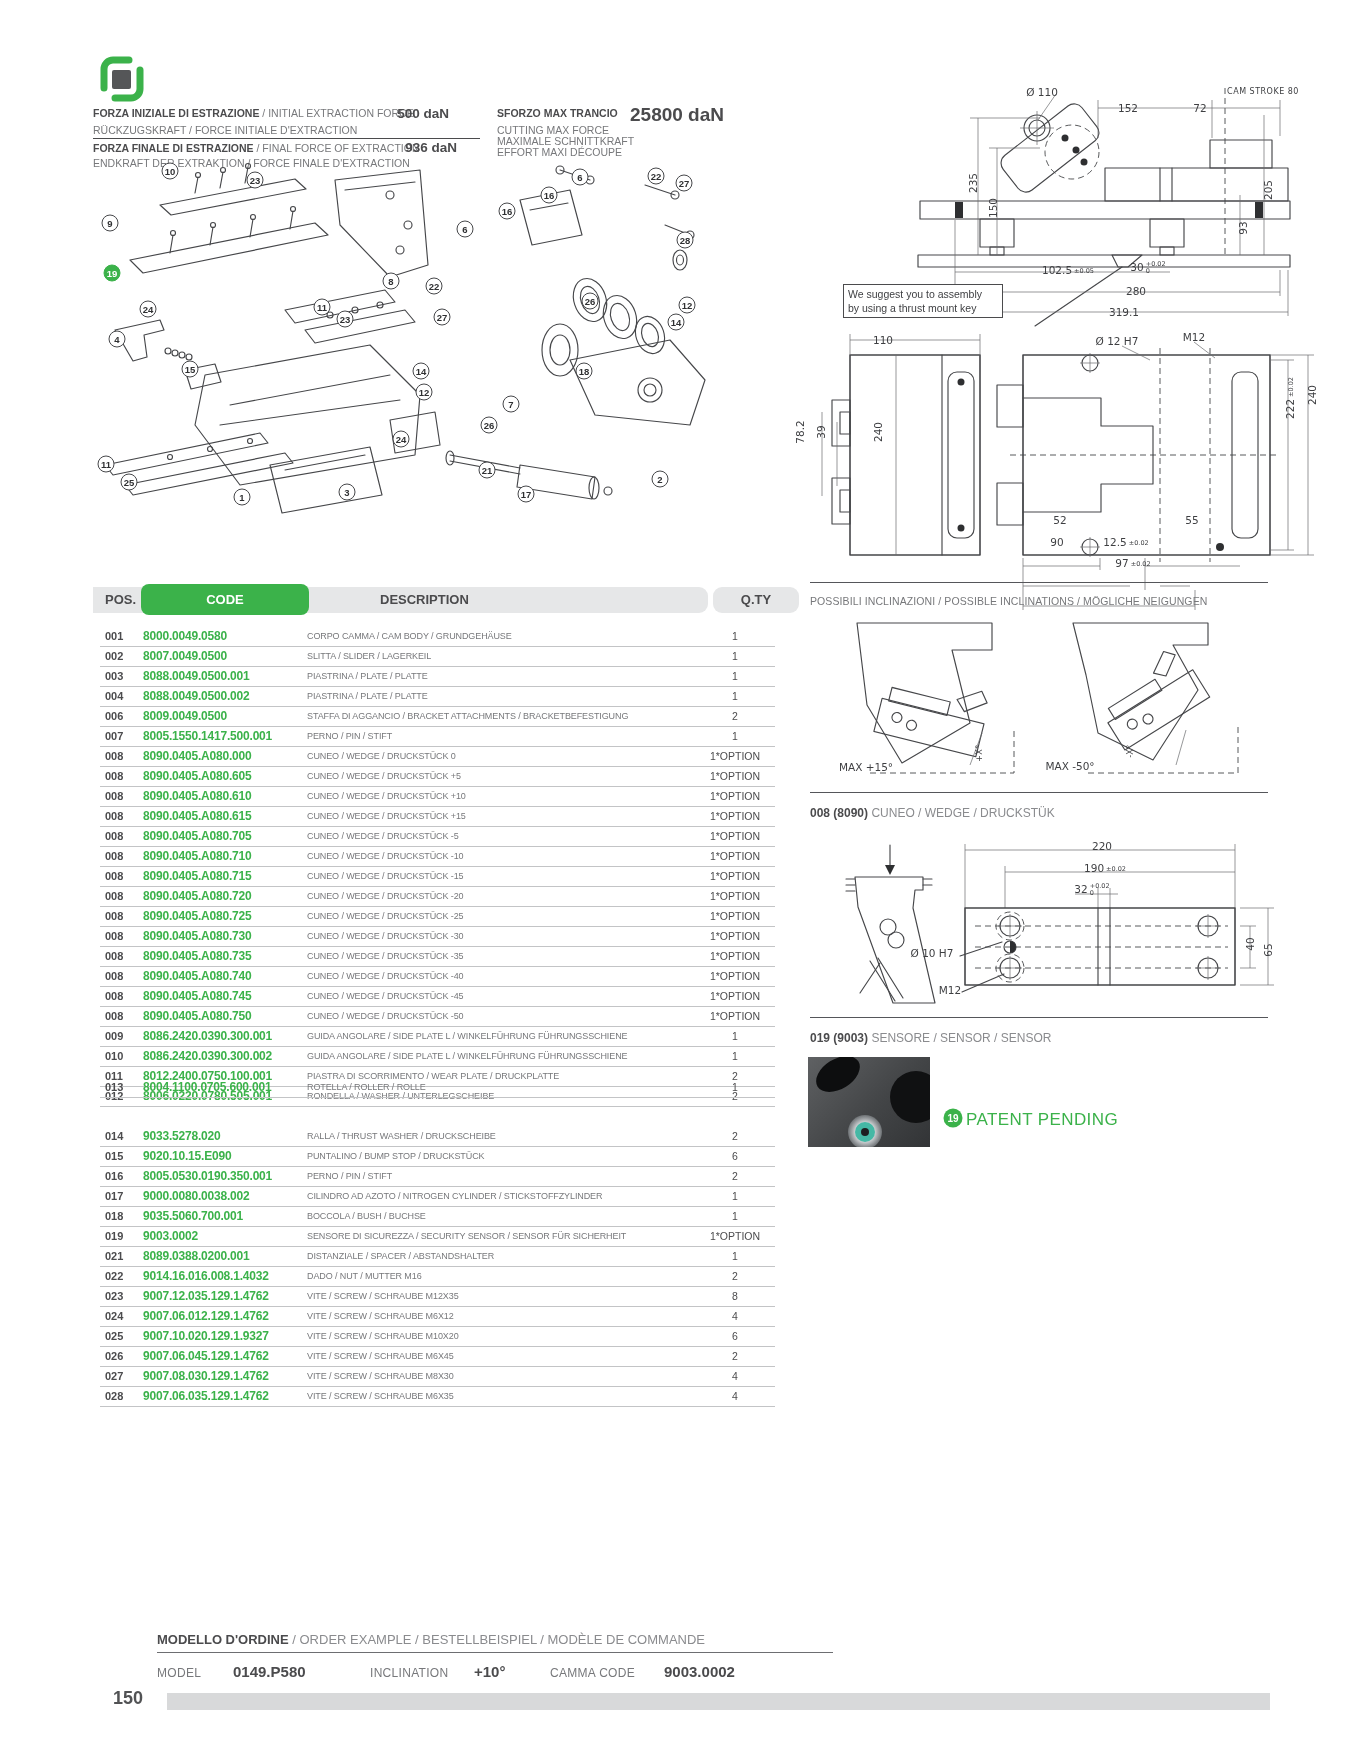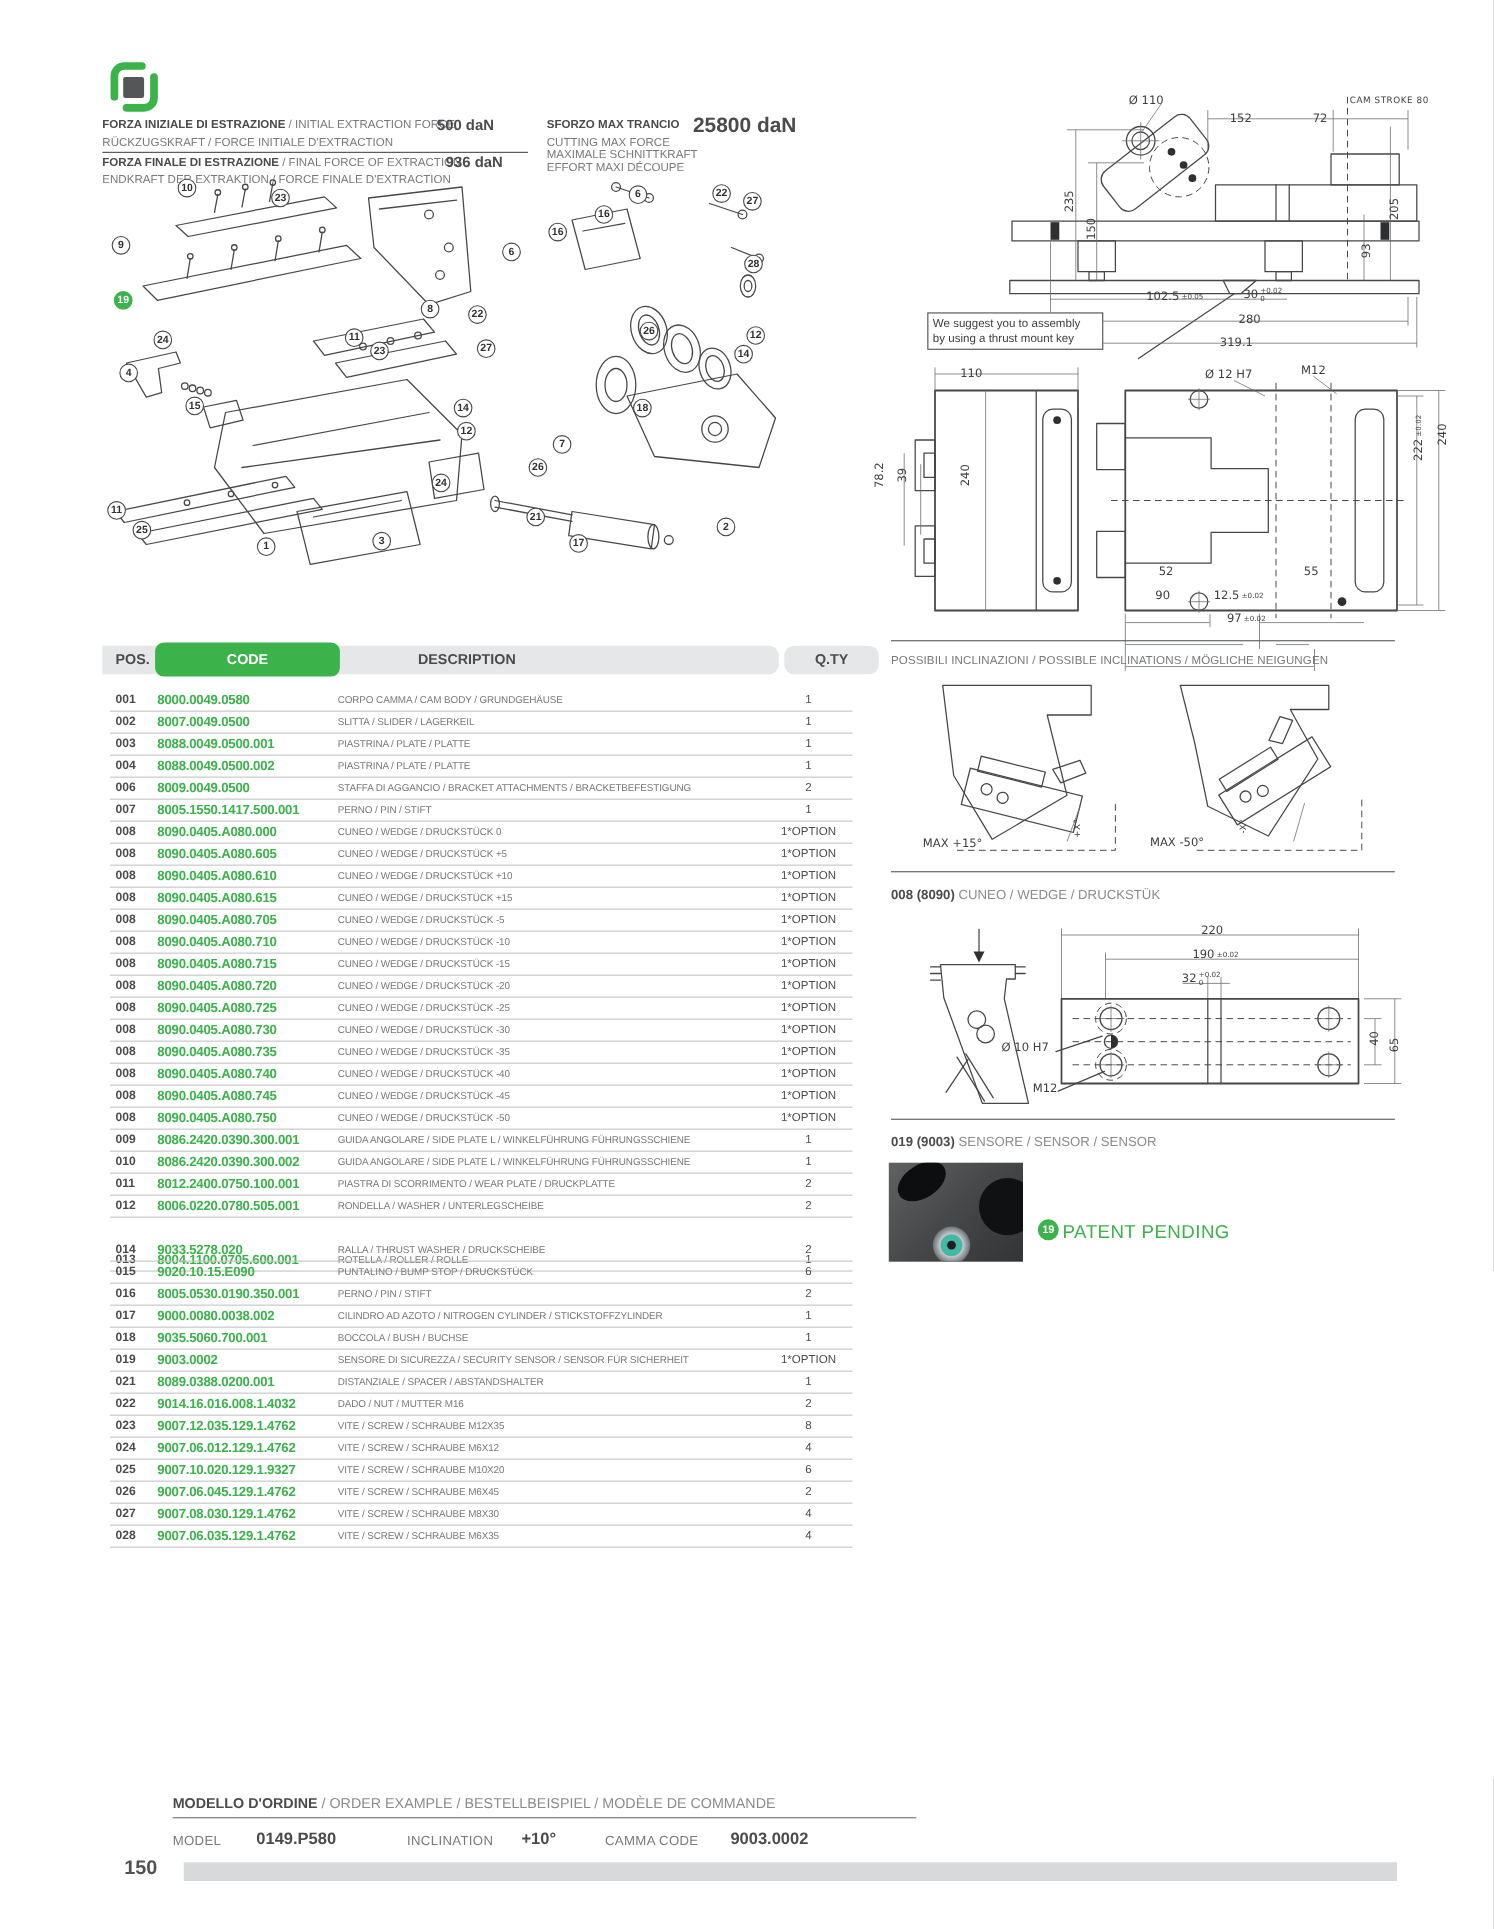--- a/index.html
+++ b/index.html
@@ -465,21 +465,21 @@
         <span class="tcode">8012.2400.0750.100.001</span>
         <span class="tdesc">PIASTRA DI SCORRIMENTO / WEAR PLATE / DRUCKPLATTE</span>
         <span class="tqty">2</span>
       </div>
       <div class="trow" style="top: 1087px;">
         <span class="tpos">012</span>
         <span class="tcode">8006.0220.0780.505.001</span>
         <span class="tdesc">RONDELLA / WASHER / UNTERLEGSCHEIBE</span>
         <span class="tqty">2</span>
       </div>
-      <div class="trow" style="top: 1136px;">
+      <div class="trow" style="top: 1078px;">
         <span class="tpos">013</span>
         <span class="tcode">8004.1100.0705.600.001</span>
         <span class="tdesc">ROTELLA / ROLLER / ROLLE</span>
         <span class="tqty">1</span>
       </div>
       <div class="trow" style="top: 1127px;">
         <span class="tpos">014</span>
         <span class="tcode">9033.5278.020</span>
         <span class="tdesc">RALLA / THRUST WASHER / DRUCKSCHEIBE</span>
         <span class="tqty">2</span>
@@ -683,21 +683,21 @@
   <div class="page-num">150</div>
   <div class="page-bar"></div>
 
   <div id="callouts">
       <div class="co" style="left: 170px; top: 171px;">10</div>
       <div class="co" style="left: 255px; top: 180px;">23</div>
       <div class="co" style="left: 110px; top: 223px;">9</div>
       <div class="co hl" style="left: 112px; top: 273px;">19</div>
       <div class="co" style="left: 148px; top: 309px;">24</div>
       <div class="co" style="left: 117px; top: 339px;">4</div>
-      <div class="co" style="left: 177px; top: 369px;">15</div>
+      <div class="co" style="left: 190px; top: 369px;">15</div>
       <div class="co" style="left: 322px; top: 307px;">11</div>
       <div class="co" style="left: 345px; top: 319px;">23</div>
       <div class="co" style="left: 391px; top: 281px;">8</div>
       <div class="co" style="left: 434px; top: 286px;">22</div>
       <div class="co" style="left: 442px; top: 317px;">27</div>
       <div class="co" style="left: 421px; top: 371px;">14</div>
       <div class="co" style="left: 424px; top: 392px;">12</div>
       <div class="co" style="left: 401px; top: 439px;">24</div>
       <div class="co" style="left: 106px; top: 464px;">11</div>
       <div class="co" style="left: 129px; top: 482px;">25</div>

